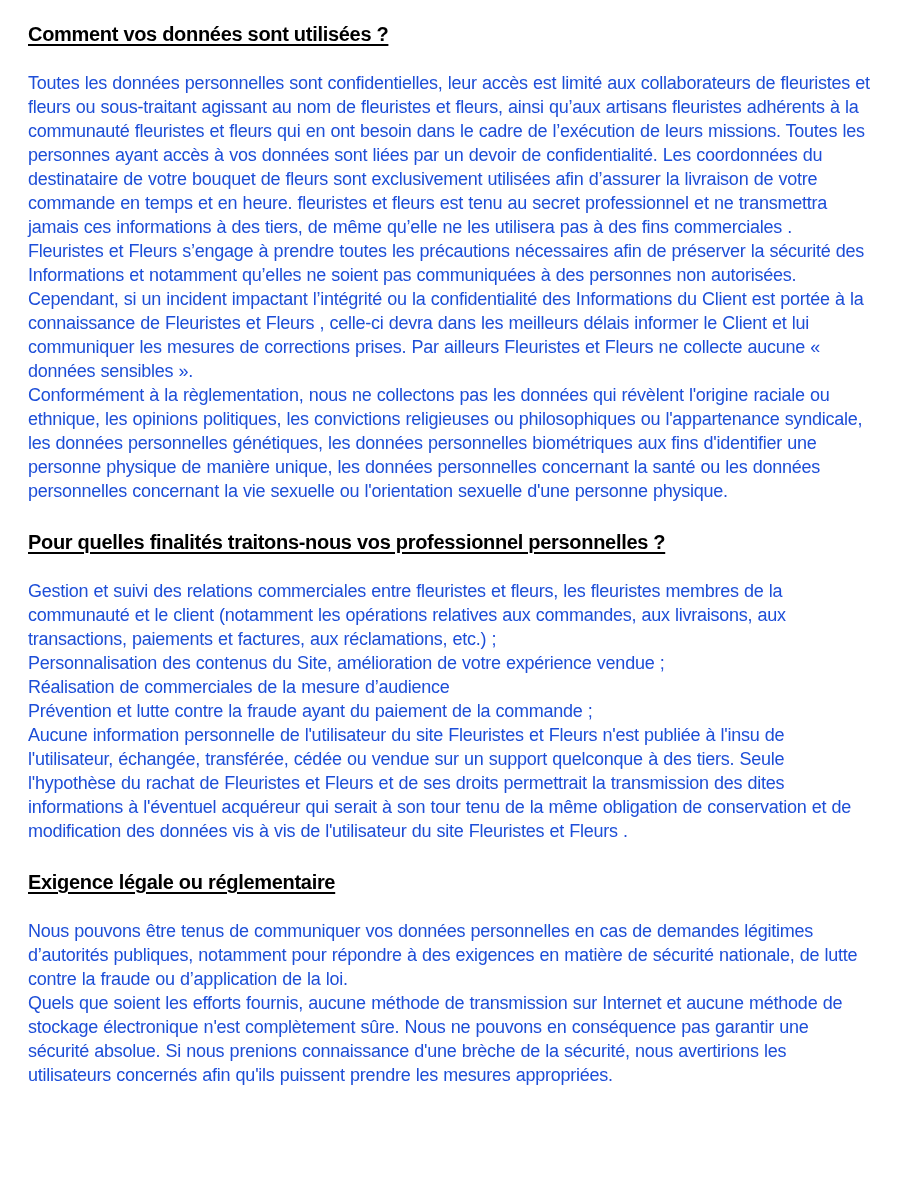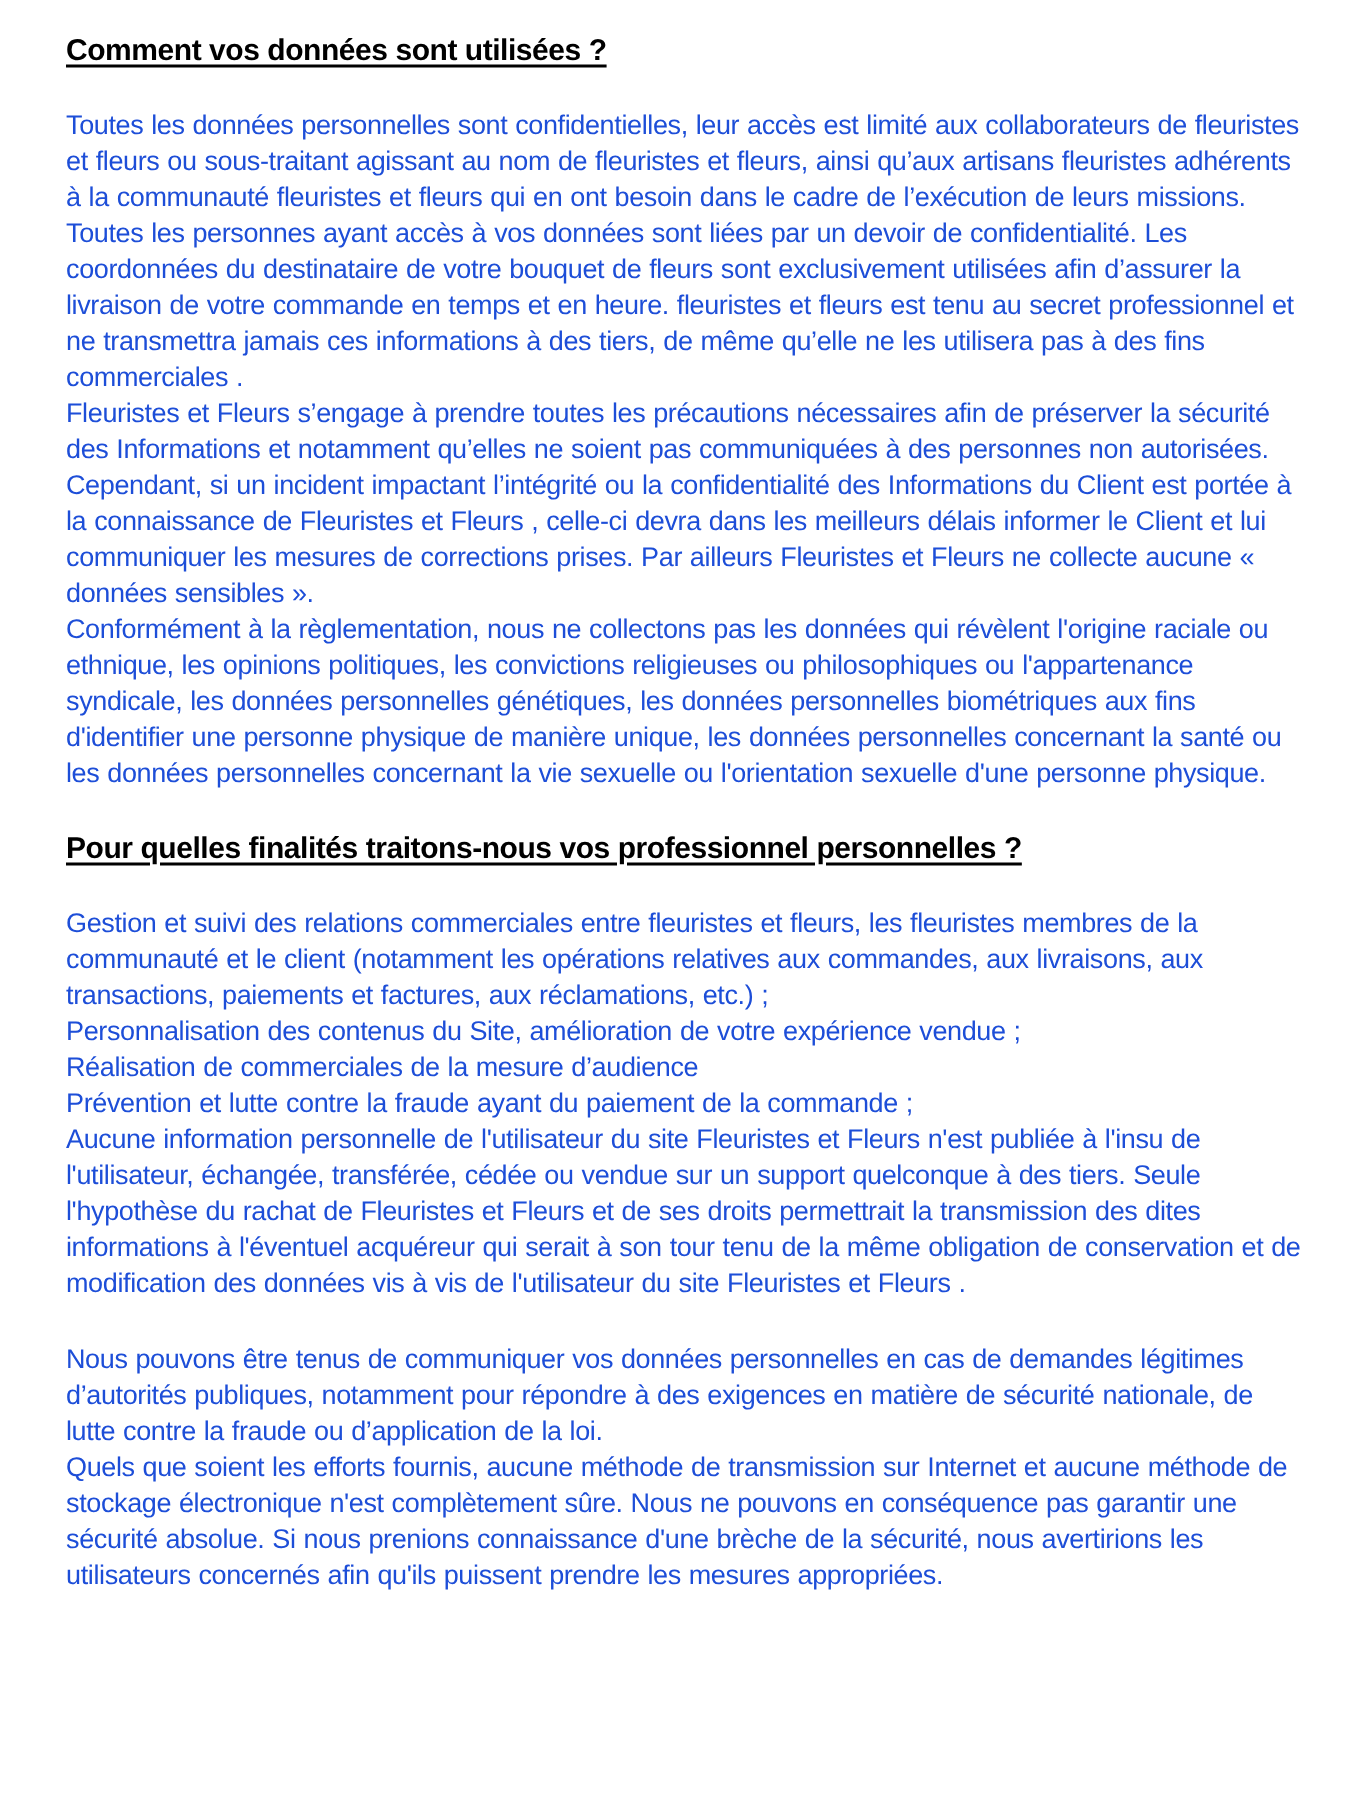--- a/index.html
+++ b/index.html
@@ -12,21 +12,21 @@
   .page {
     box-sizing: border-box;
     width: 900px;
     min-height: 1200px;
     padding: 22px 27px 40px 28px;
     background: #ffffff;
     color: #000000;
     font-family: "Liberation Sans", "DejaVu Sans", sans-serif;
   }
   section.doc-section {
-    margin: 0 0 27px 16px;
+    margin: 0 0 27px 0;
   }
   h2.doc-heading {
     font-size: 20px;
     line-height: 24px;
     font-weight: bold;
     color: #000000;
     margin: 0 0 25px 0;
     letter-spacing: -0.3px;
     text-decoration: underline;
     text-decoration-thickness: 2px;
@@ -56,17 +56,18 @@
   <section class="doc-section">
     <h2 class="doc-heading">Pour quelles finalités traitons-nous vos professionnel personnelles ?</h2>
     <p class="doc-paragraph">Gestion et suivi des relations commerciales entre fleuristes et fleurs, les fleuristes membres de la communauté et le client (notamment les opérations relatives aux commandes, aux livraisons, aux transactions, paiements et factures, aux réclamations, etc.) ;</p>
     <p class="doc-paragraph">Personnalisation des contenus du Site, amélioration de votre expérience vendue ;</p>
     <p class="doc-paragraph">Réalisation de commerciales de la mesure d’audience</p>
     <p class="doc-paragraph">Prévention et lutte contre la fraude ayant du paiement de la commande ;</p>
     <p class="doc-paragraph">Aucune information personnelle de l'utilisateur du site Fleuristes et Fleurs n'est publiée à l'insu de l'utilisateur, échangée, transférée, cédée ou vendue sur un support quelconque à des tiers. Seule l'hypothèse du rachat de Fleuristes et Fleurs et de ses droits permettrait la transmission des dites informations à l'éventuel acquéreur qui serait à son tour tenu de la même obligation de conservation et de modification des données vis à vis de l'utilisateur du site Fleuristes et Fleurs .</p>
   </section>
 
   <section class="doc-section">
+    <h2 class="doc-heading">Exigence légale ou réglementaire</h2>
     <p class="doc-paragraph">Nous pouvons être tenus de communiquer vos données personnelles en cas de demandes légitimes d’autorités publiques, notamment pour répondre à des exigences en matière de sécurité nationale, de lutte contre la fraude ou d’application de la loi.</p>
     <p class="doc-paragraph">Quels que soient les efforts fournis, aucune méthode de transmission sur Internet et aucune méthode de stockage électronique n'est complètement sûre. Nous ne pouvons en conséquence pas garantir une sécurité absolue. Si nous prenions connaissance d'une brèche de la sécurité, nous avertirions les utilisateurs concernés afin qu'ils puissent prendre les mesures appropriées.</p>
   </section>
 
 </div>
 
 </body></html>

